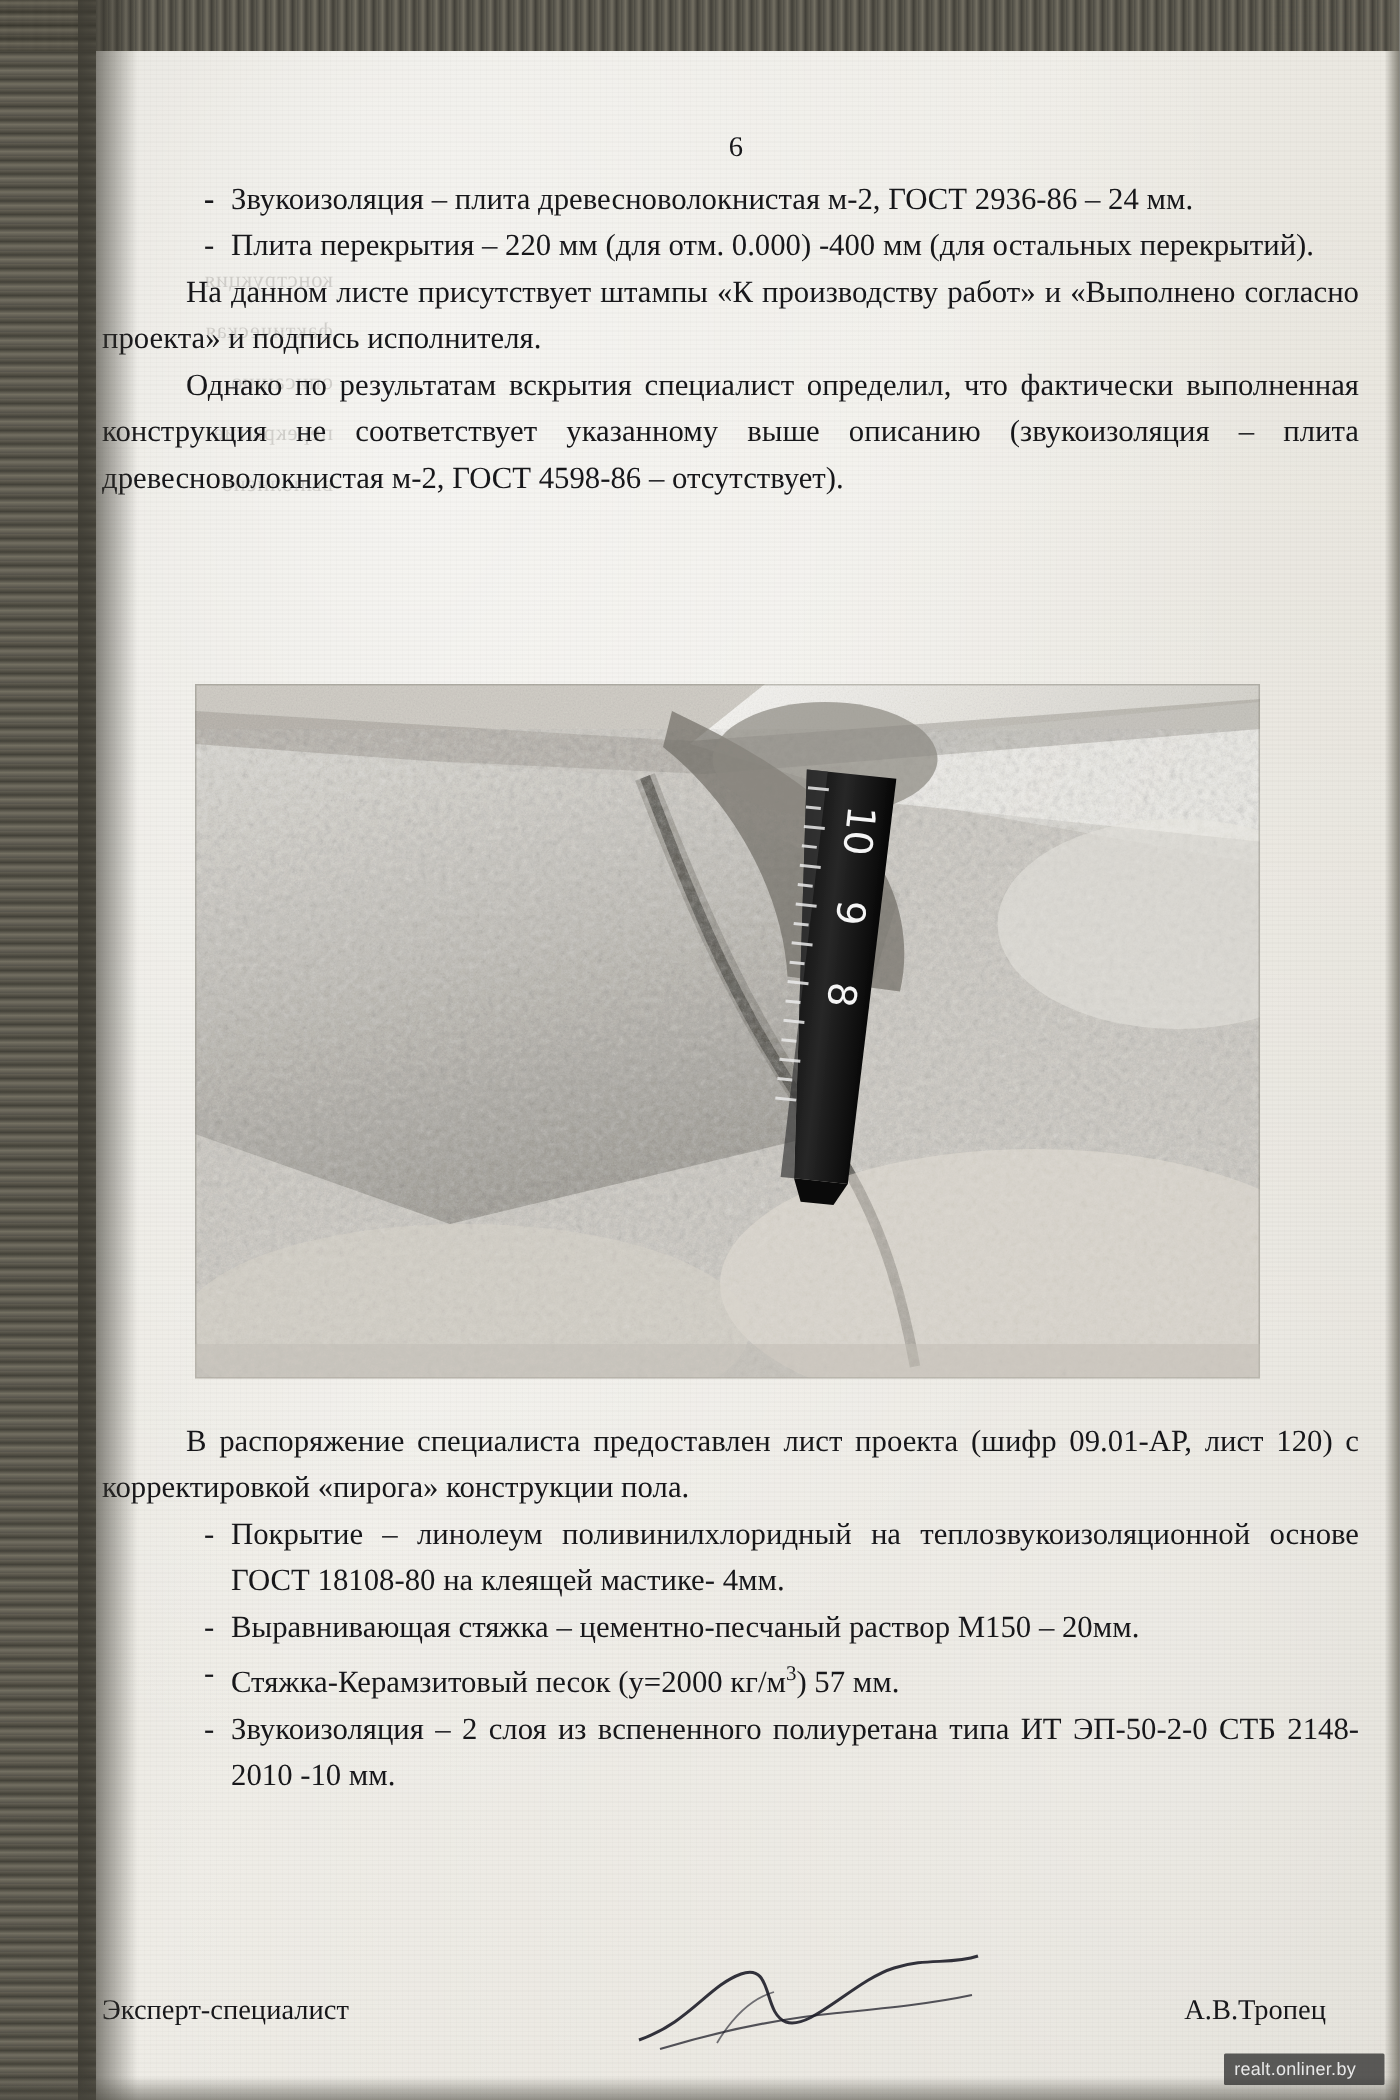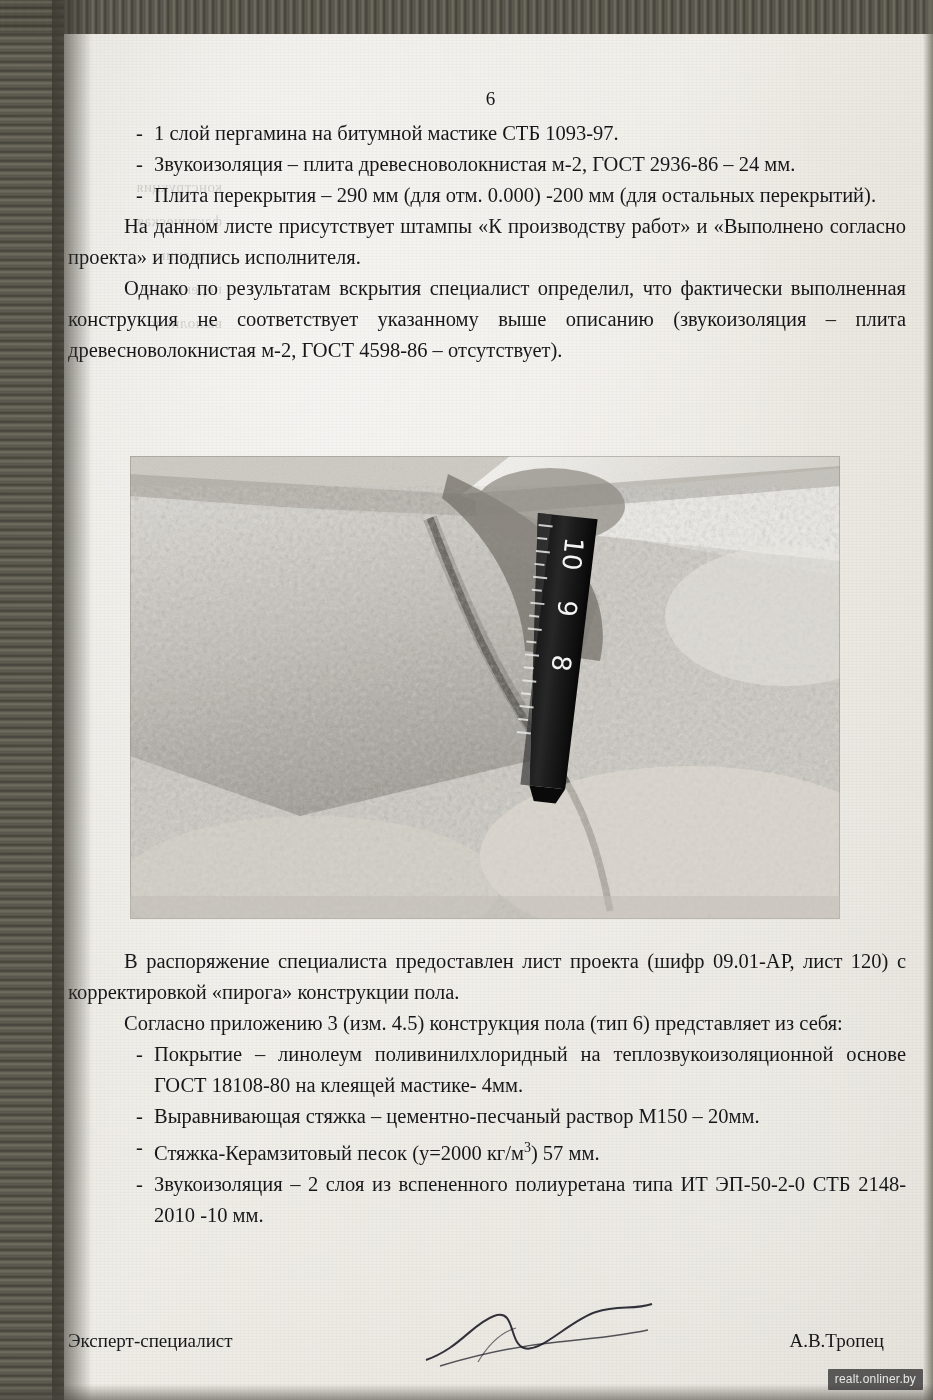--- a/index.html
+++ b/index.html
@@ -164,21 +164,21 @@
     width: 240px; height: 70px;
   }
   .watermark {
     position: absolute;
     right: 10px;
     bottom: 10px;
     background: rgba(34,34,34,0.72);
     color: #e8e8e8;
     font-family: "Liberation Sans", sans-serif;
     font-size: 12px;
-    padding: 3px 7px 4px 7px;
+    padding: 3px 19px 4px 7px;
     letter-spacing: .2px;
     border-radius: 1px;
   }
   sup { font-size: 0.68em; vertical-align: super; }
 </style>
 </head>
 <body>
 
 <div class="page">
   <div class="paper"></div>
@@ -187,29 +187,28 @@
   <div class="ghost">конструкция фактическая описанию перекрытие выполнено</div>
 
   <div class="content">
 
     <div class="page-number">6</div>
 
     <div class="body-text">
       <ul class="dashlist">
         <li>
           <span class="dash">-</span>
-          <span>1 слой пергамина на битумной мастике СТБ 1093-97.</span>
         </li>
         <li>
           <span class="dash">-</span>
           <span>Звукоизоляция – плита древесноволокнистая м-2, ГОСТ 2936-86 – 24 мм.</span>
         </li>
         <li>
           <span class="dash">-</span>
-          <span>Плита перекрытия – 290 мм (для отм. 0.000) -200 мм (для остальных перекрытий).</span>
+          <span>Плита перекрытия – 220 мм (для отм. 0.000) -400 мм (для остальных перекрытий).</span>
         </li>
       </ul>
       <p class="indent">На данном листе присутствует штампы «К производству работ» и «Выполнено согласно проекта» и подпись исполнителя.</p>
       <p class="indent">Однако по результатам вскрытия специалист определил, что фактически выполненная конструкция не соответствует указанному выше описанию (звукоизоляция – плита древесноволокнистая м-2, ГОСТ 4598-86 – отсутствует).</p>
     </div>
 
     <div class="photo-wrap">
       <div class="photo">
         <svg width="710" height="463" viewBox="0 0 710 463" xmlns="http://www.w3.org/2000/svg" role="img">
           <defs>
@@ -303,21 +302,20 @@
 
             <rect x="0" y="0" width="710" height="463" fill="none" stroke="#8c8980" stroke-width="2" opacity="0.5"></rect>
             <rect x="0" y="440" width="710" height="23" fill="#bdbab2" opacity="0.5"></rect>
           </g>
         </svg>
       </div>
     </div>
 
     <div class="after-photo">
       <p class="indent">В распоряжение специалиста предоставлен лист проекта (шифр 09.01-АР, лист 120) с корректировкой «пирога» конструкции пола.</p>
-      <p class="indent">Согласно приложению 3 (изм. 4.5) конструкция пола (тип 6) представляет из себя:</p>
 
       <ul class="dashlist list2">
         <li>
           <span class="dash">-</span>
           <span>Покрытие – линолеум поливинилхлоридный на теплозвукоизоляционной основе ГОСТ 18108-80 на клеящей мастике- 4мм.</span>
         </li>
         <li>
           <span class="dash">-</span>
           <span>Выравнивающая стяжка – цементно-песчаный раствор М150 – 20мм.</span>
         </li>

